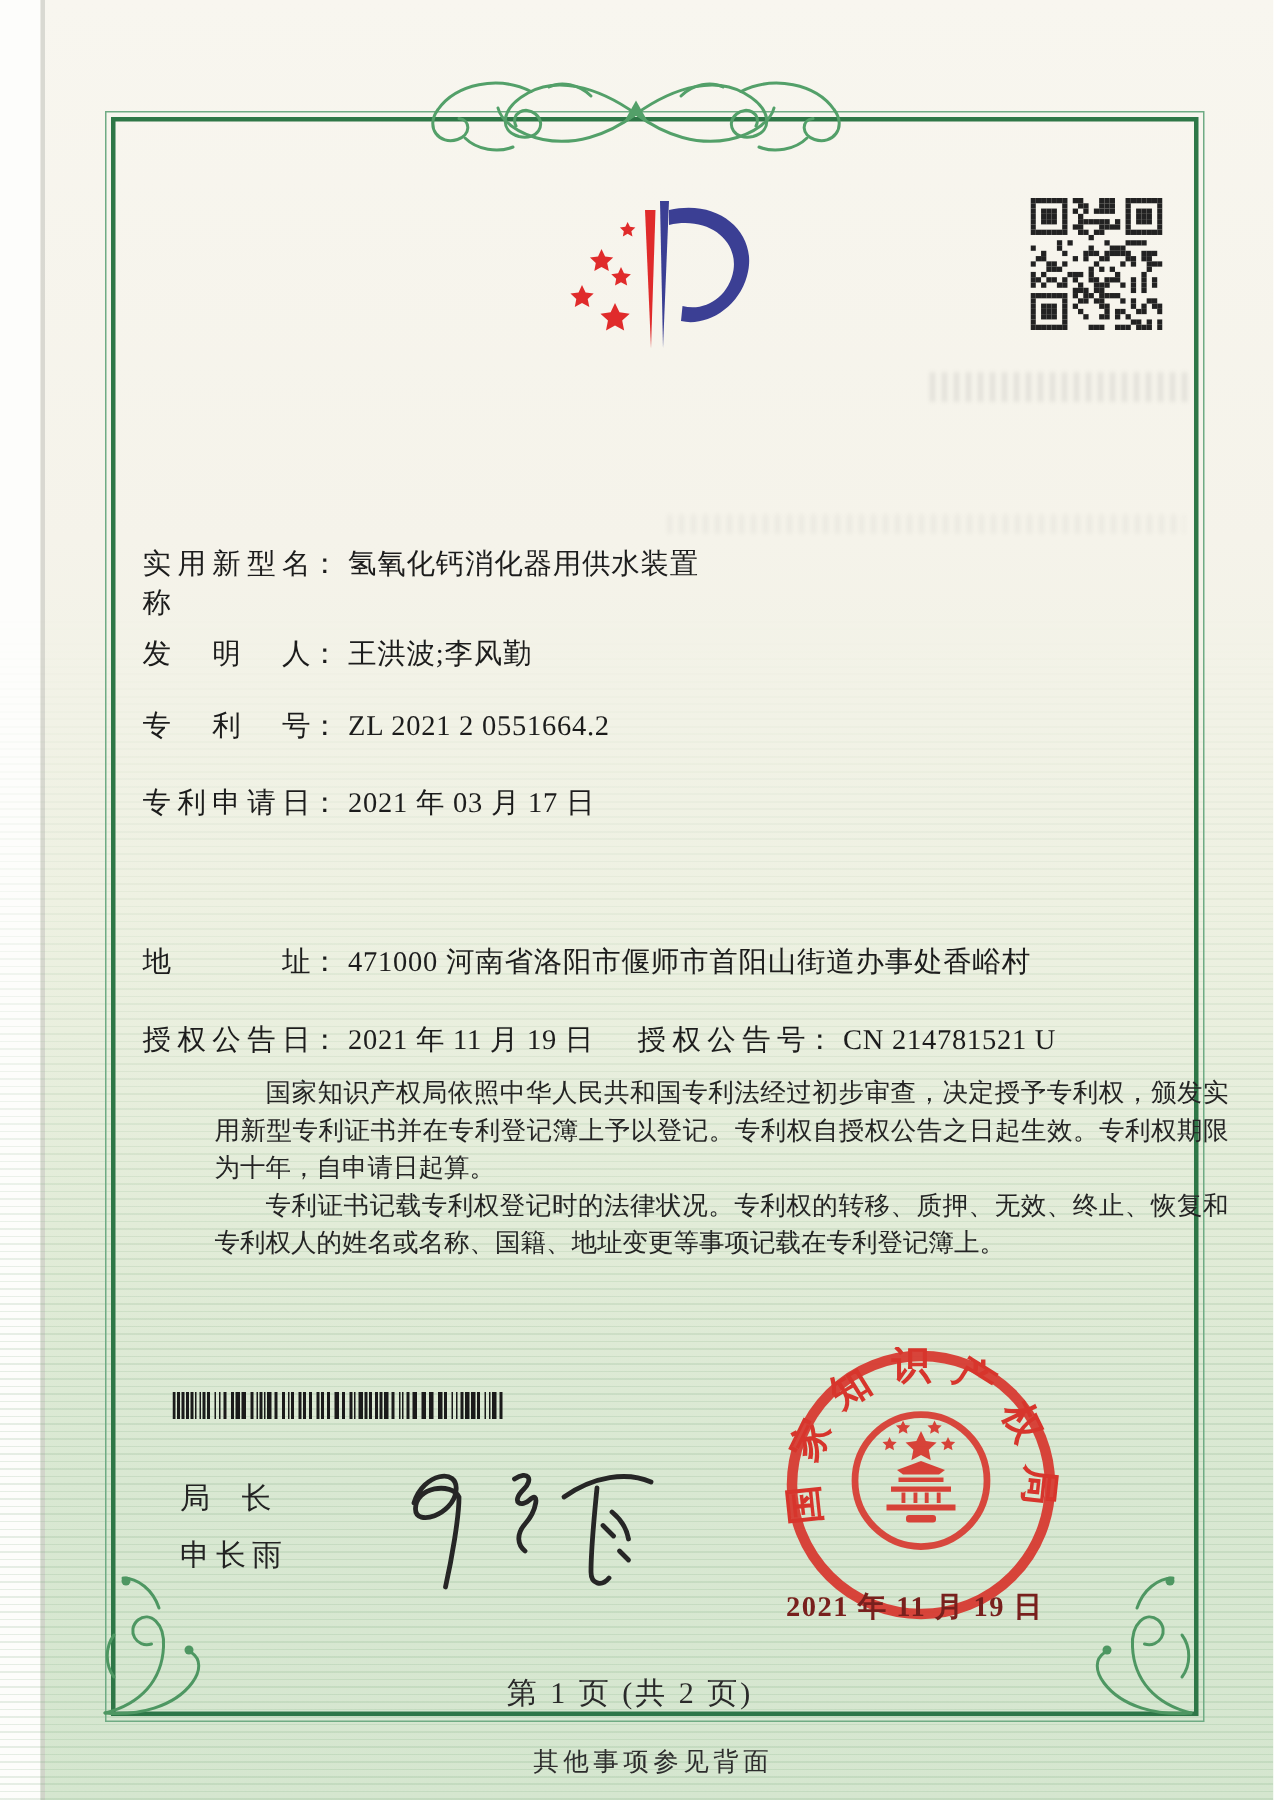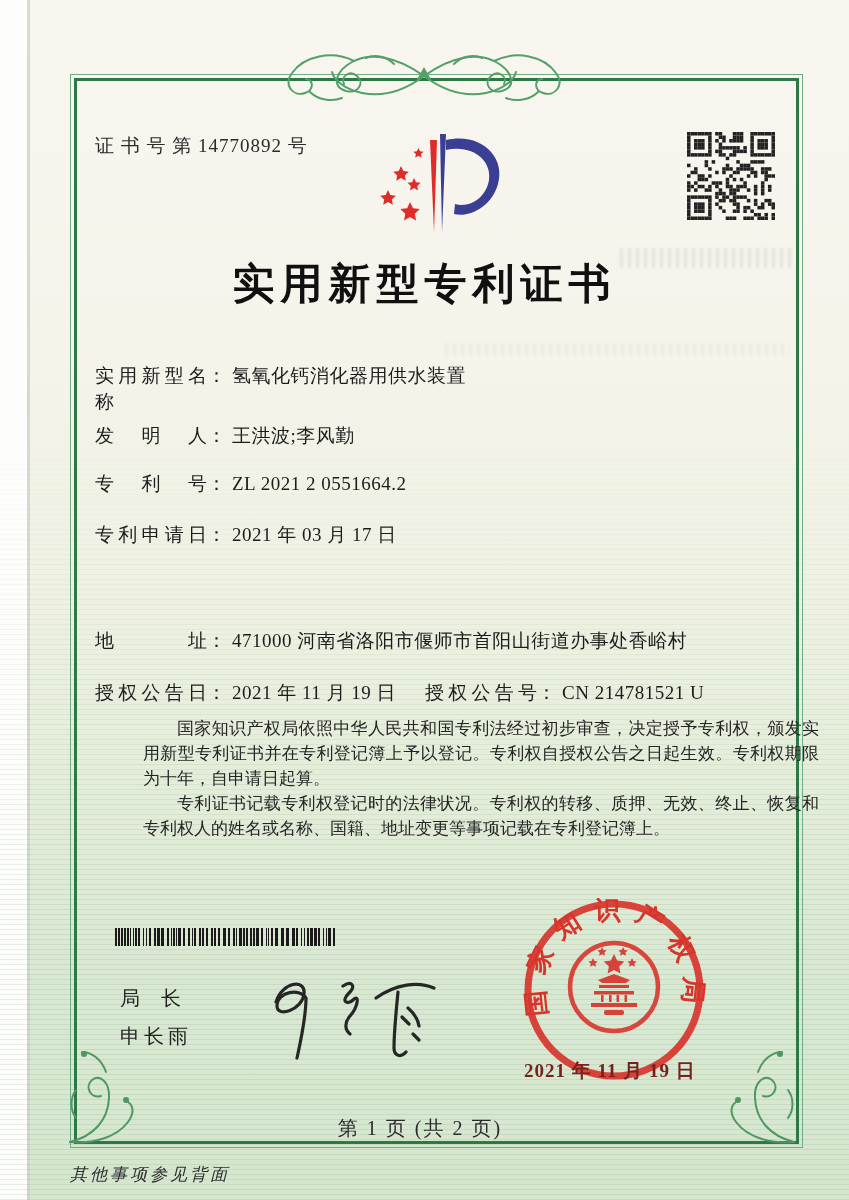--- a/index.html
+++ b/index.html
@@ -19,21 +19,21 @@
   .title{left:0;top:256px;width:100%;text-align:center;font-size:42px;font-weight:700;letter-spacing:6px;color:#101010;}
   .row{left:95px;width:690px;font-size:19px;color:#1c1c1c;}
   .flabel{display:inline-block;width:112px;text-align:justify;text-align-last:justify;vertical-align:top;}
   .colon{display:inline-block;margin-right:6px;}
   .fvalue{letter-spacing:.5px;}
   .grant-right{position:absolute;left:330px;top:0;font-family:Liberation Serif, serif;}
   .para{left:95px;width:676px;font-size:17px;line-height:25px;text-indent:2em;color:#242424;text-align:justify;margin-left:48px;}
   .signer{left:120px;font-size:20px;color:#232323;}
   .seal-date{left:524px;top:1058px;font-size:19px;color:#78201d;letter-spacing:1px;font-weight:600;}
   .footer{left:70px;top:1115px;width:700px;text-align:center;font-size:20px;color:#2a2a2a;letter-spacing:2px;}
-  .backnote{left:70px;top:1163px;width:731px;font-size:17px;color:#2d2d2d;letter-spacing:3px;font-style:italic;}
+  .backnote{left:70px;top:1163px;width:731px;text-align:center;font-size:17px;color:#2d2d2d;letter-spacing:3px;}
   .smudge{position:absolute;filter:blur(1.4px);background:repeating-linear-gradient(90deg,rgba(95,95,95,.5) 0 3px,transparent 3px 8px);}
   svg{display:block;}
 </style>
 </head>
 <body>
 
 <div id="page">
   <div class="scan-edge2"></div>
   <div class="scan-edge"></div>
   <div class="waves"></div>
@@ -70,21 +70,20 @@
     <g stroke="#4e9762" fill="none" stroke-width="2" stroke-linecap="round">
       <path d="M8,104 C32,98 46,82 47,60 C48,44 38,36 30,42 C22,49 29,61 39,58"></path>
       <path d="M8,104 C30,106 54,100 66,84 C72,76 72,68 66,64"></path>
       <path d="M44,34 C40,22 30,14 20,14"></path>
       <path d="M14,80 C8,72 8,60 14,52"></path>
       <circle cx="22" cy="16" r="3" fill="#4e9762" stroke="none"></circle>
       <circle cx="64" cy="62" r="3" fill="#4e9762" stroke="none"></circle>
     </g>
   </svg>
 
-  <div class="abs cert-no">证 书 号 第 14770892 号</div>
 
   <svg class="abs" style="left:368px;top:122px;" width="150" height="120" viewBox="0 0 150 120">
     <g fill="#e02b2b">
       <path d="M52,28 l2.2,4.6 5,.6 -3.7,3.4 1,4.9 -4.5,-2.5 -4.4,2.5 .9,-4.9 -3.6,-3.4 5,-.6 z" transform="scale(0.72) translate(18,8)"></path>
       <path d="M33,44 l2.4,5 5.4,.7 -4,3.7 1.1,5.3 -4.9,-2.7 -4.8,2.7 1,-5.3 -3.9,-3.7 5.4,-.7 z"></path>
       <path d="M46,56 l2,4.2 4.6,.6 -3.4,3.1 .9,4.5 -4.1,-2.3 -4,2.3 .8,-4.5 -3.3,-3.1 4.6,-.6 z"></path>
       <path d="M20,68 l2.4,5 5.4,.7 -4,3.7 1.1,5.3 -4.9,-2.7 -4.8,2.7 1,-5.3 -3.9,-3.7 5.4,-.7 z"></path>
       <path d="M42,80 l3,6.2 6.8,.9 -5,4.6 1.3,6.7 -6.1,-3.4 -6,3.4 1.3,-6.7 -5,-4.6 6.8,-.9 z"></path>
       <path d="M62,18 L69,18 L66,110 Z"></path>
     </g>
@@ -369,21 +368,20 @@
       <rect x="7.04" y="84.48" width="3.52" height="3.52" fill="#222"></rect>
       <rect x="10.56" y="84.48" width="3.52" height="3.52" fill="#222"></rect>
       <rect x="14.08" y="84.48" width="3.52" height="3.52" fill="#222"></rect>
       <rect x="17.6" y="84.48" width="3.52" height="3.52" fill="#222"></rect>
       <rect x="21.12" y="84.48" width="3.52" height="3.52" fill="#222"></rect>
     </svg>
 
   <div class="smudge" style="left:620px;top:248px;width:172px;height:20px;opacity:.26;"></div>
   <div class="smudge" style="left:445px;top:343px;width:345px;height:13px;opacity:.13;"></div>
 
-  <div class="abs title">实用新型专利证书</div>
 
   <div class="abs row" style="top:363px">
     <span class="flabel">实用新型名称</span><span class="colon">：</span><span class="fvalue">氢氧化钙消化器用供水装置</span>
   </div>
   <div class="abs row" style="top:423px">
     <span class="flabel">发明人</span><span class="colon">：</span><span class="fvalue">王洪波;李风勤</span>
   </div>
   <div class="abs row" style="top:471px">
     <span class="flabel">专利号</span><span class="colon">：</span><span class="fvalue">ZL 2021 2 0551664.2</span>
   </div>

